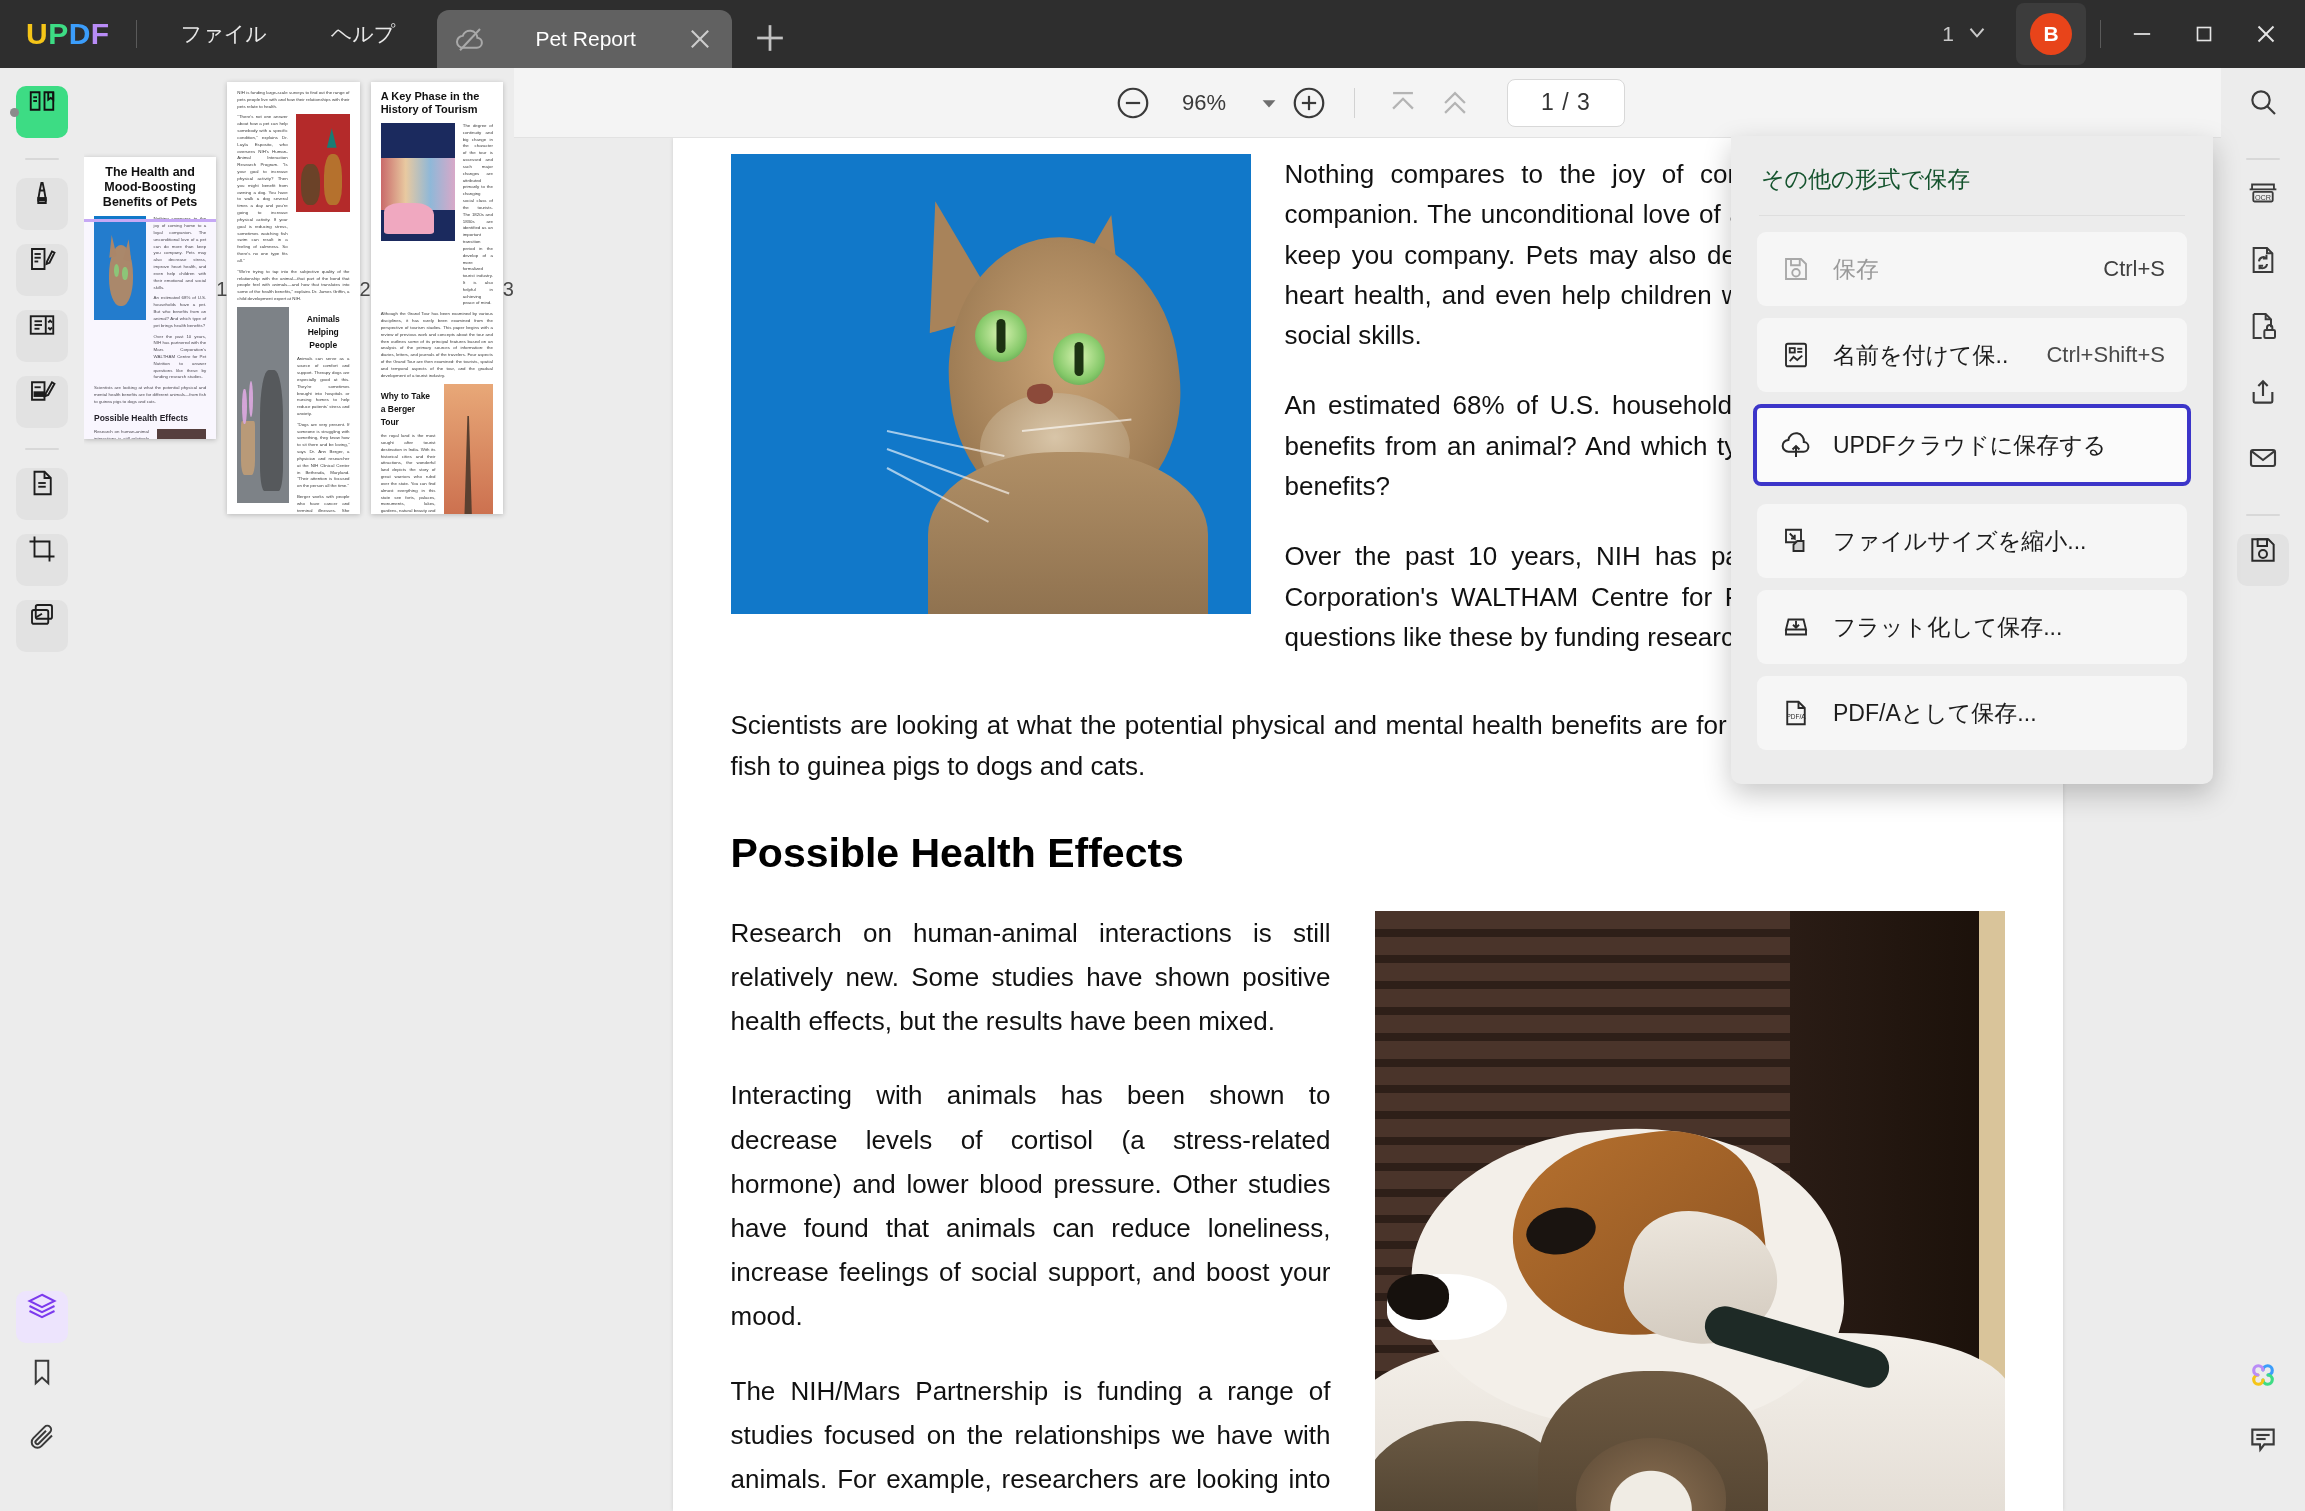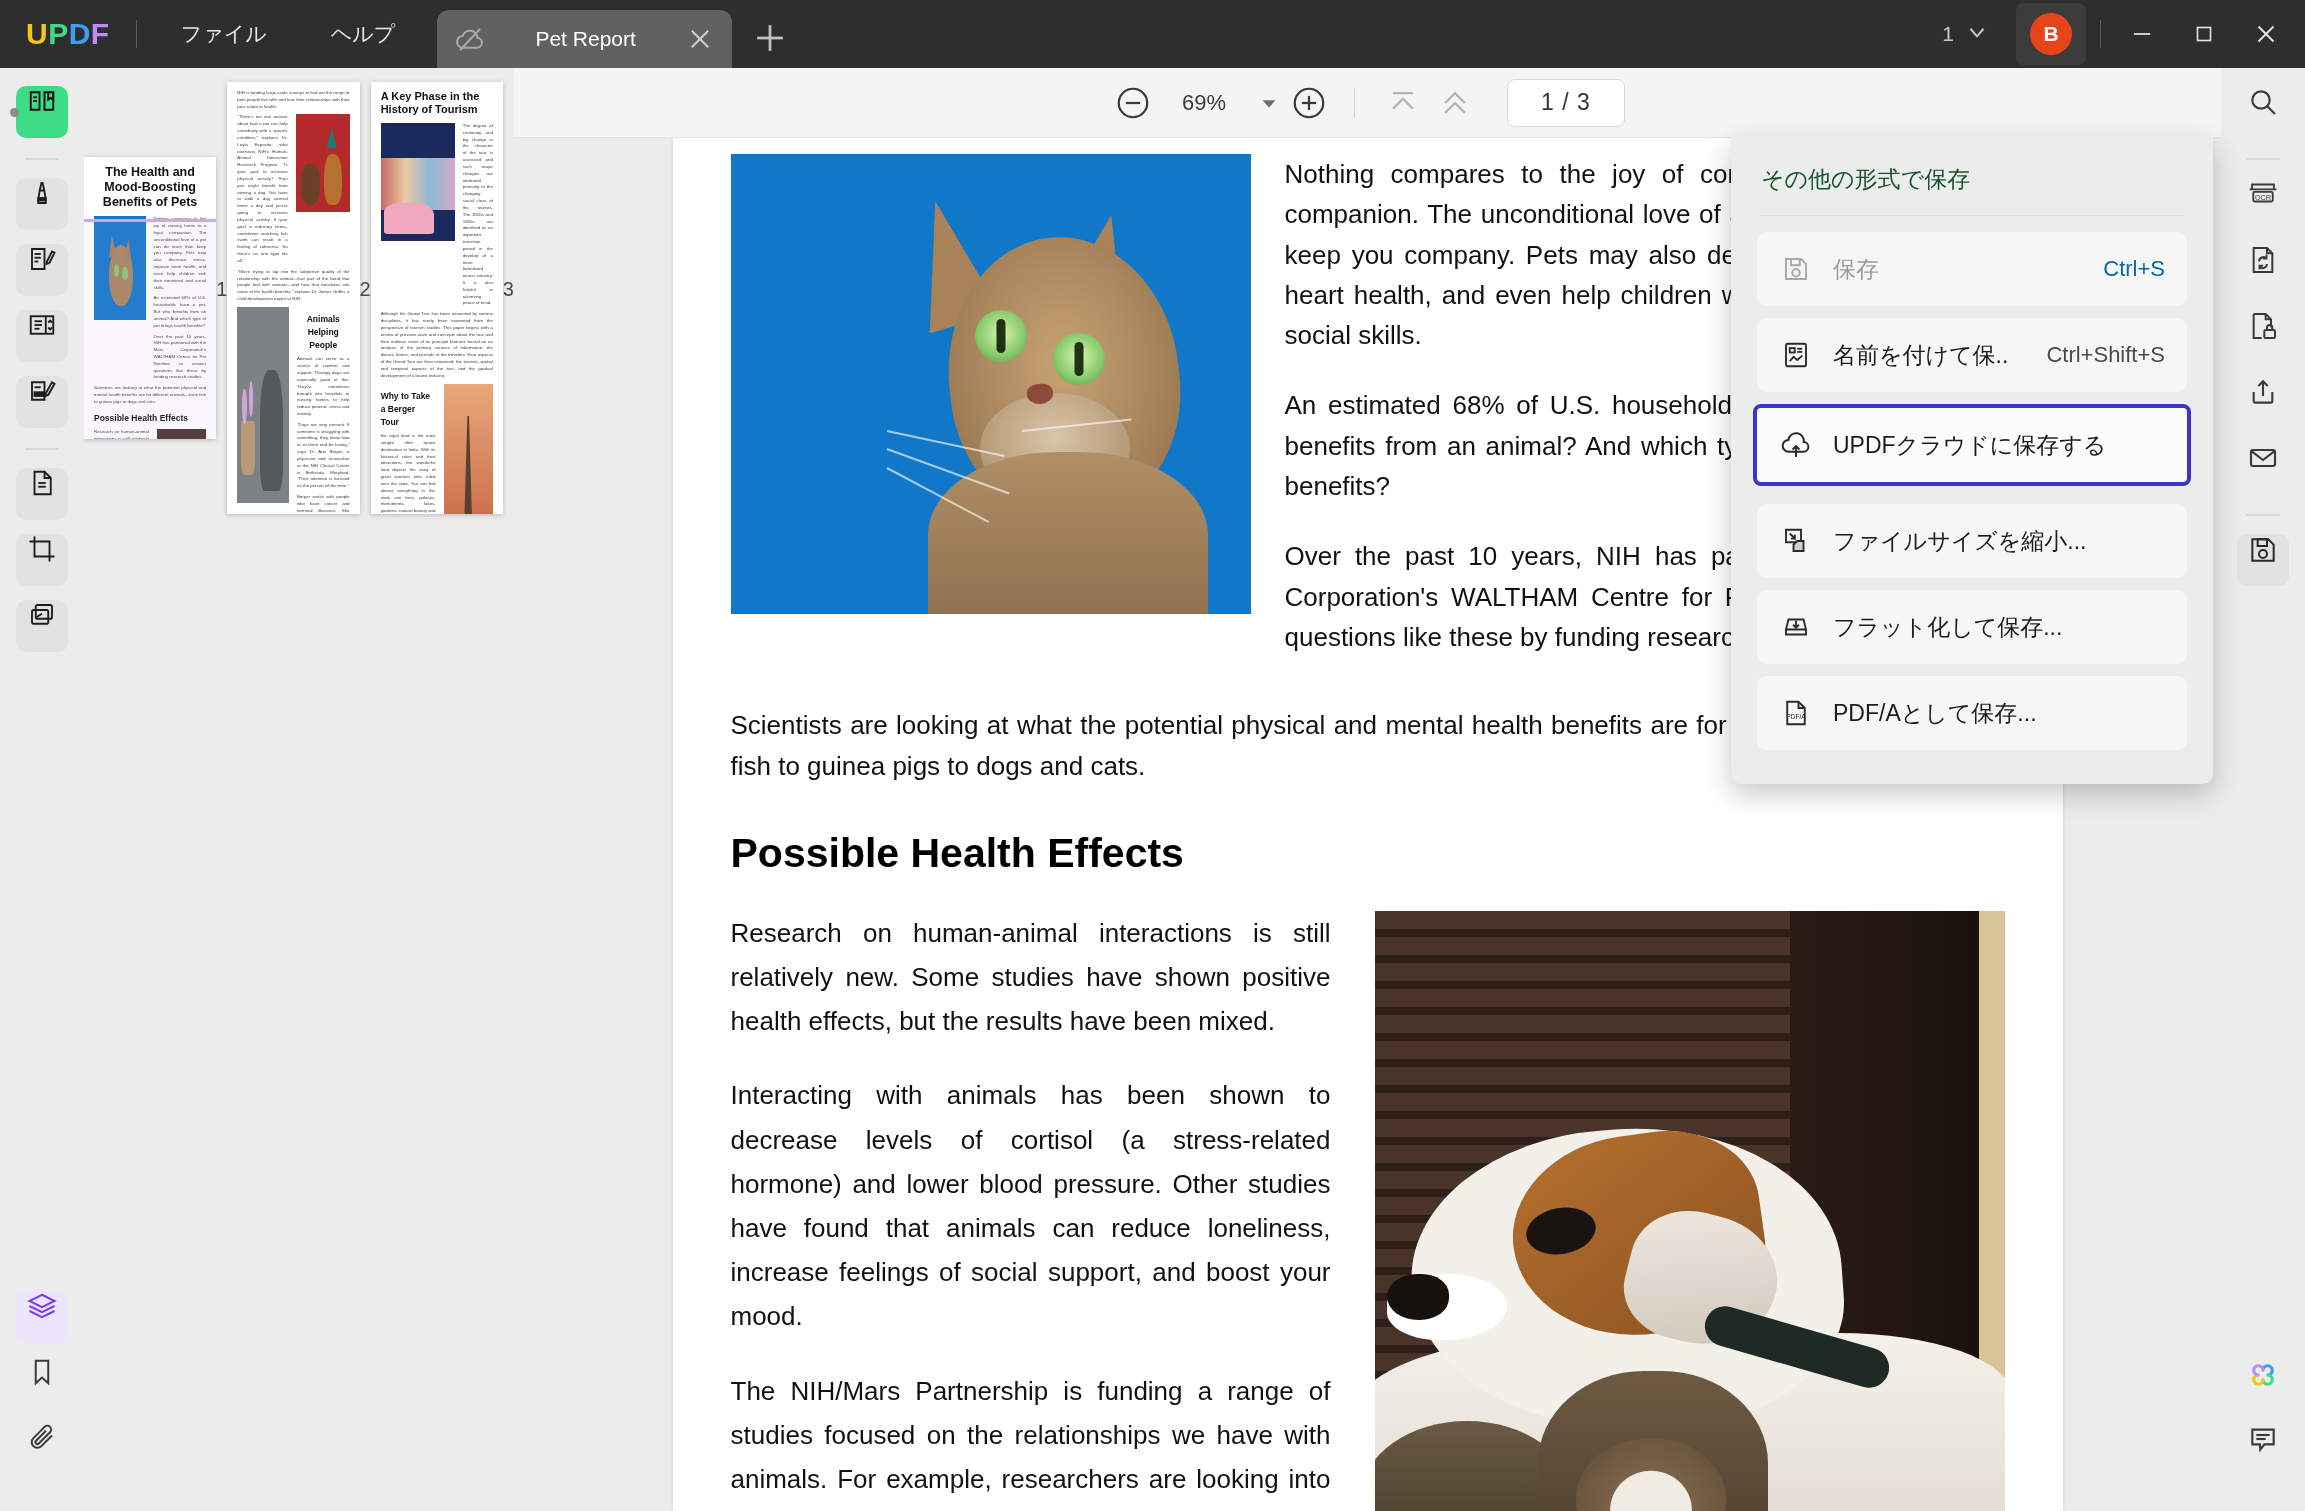--- a/index.html
+++ b/index.html
@@ -208,21 +208,21 @@
   }
   .dd-title { font-size:23px; color:#14532d; padding: 28px 30px 20px 30px; }
   .dd-rule { height:1px; background:#dedede; margin: 0 28px 16px; }
   .dd-item {
     margin: 0 26px 12px; height:74px; background:#f6f6f6; border-radius:9px;
     display:flex; align-items:center; padding: 0 22px; gap: 20px; position:relative;
   }
   .dd-label { font-size:23px; color:#1c1c1c; white-space:nowrap; }
   .dd-label.dim { color:#9a9a9a; }
   .dd-short { margin-left:auto; font-size:22px; color:#4a4a4a; white-space:nowrap; }
-  .dd-short.dim { color:#0369a1; }
+  .dd-short.dim { color:#404040; }
   .dd-item.sel {
     border: 4px solid #3c35c9; background:#fbfbfb; margin: 0 22px 18px; height: 82px;
     border-radius: 8px;
   }
   .ddi { width:34px;height:34px;flex:0 0 34px; display:flex;align-items:center;justify-content:center;}
 </style>
 </head>
 <body>
 
 <div class="app">
@@ -499,21 +499,21 @@
 
     <div class="viewer">
 
       <div class="vtoolbar">
         <div class="zoom-btn">
           <svg viewBox="0 0 24 24" width="38" height="38" fill="none" stroke="#3a3a3a" stroke-width="1.4">
             <circle cx="12" cy="12" r="9"></circle>
               <line x1="7.5" y1="12" x2="16.5" y2="12"></line>
           </svg>
         </div>
-        <div class="zoom-val">69%</div>
+        <div class="zoom-val">96%</div>
         <div class="caret">
           <svg viewBox="0 0 24 24" width="22" height="22" fill="#6e6e6e">
               <polygon points="5,9 19,9 12,17"></polygon>
             </svg>
         </div>
         <div class="zoom-btn">
           <svg viewBox="0 0 24 24" width="38" height="38" fill="none" stroke="#3a3a3a" stroke-width="1.4">
             <circle cx="12" cy="12" r="9"></circle>
               <line x1="7.5" y1="12" x2="16.5" y2="12"></line>
               <line x1="12" y1="7.5" x2="12" y2="16.5"></line>

